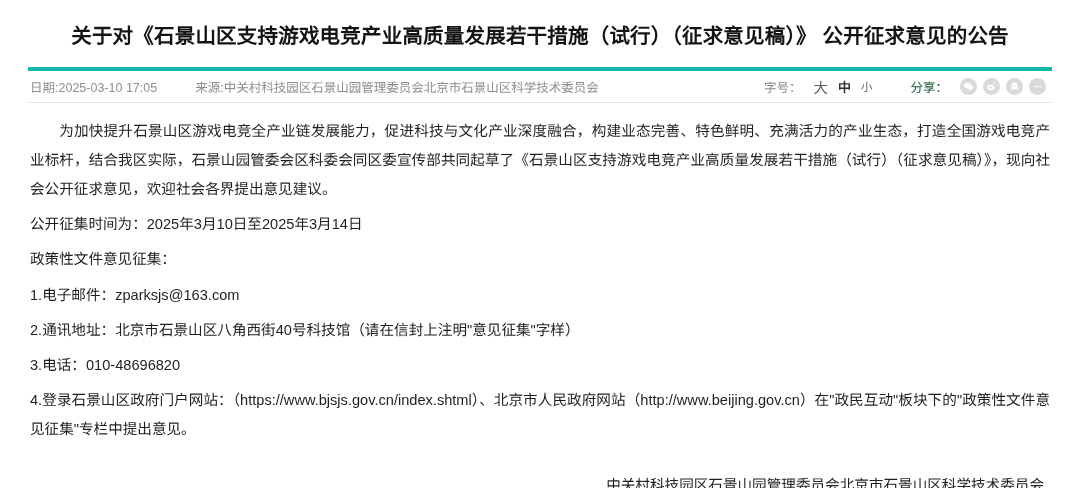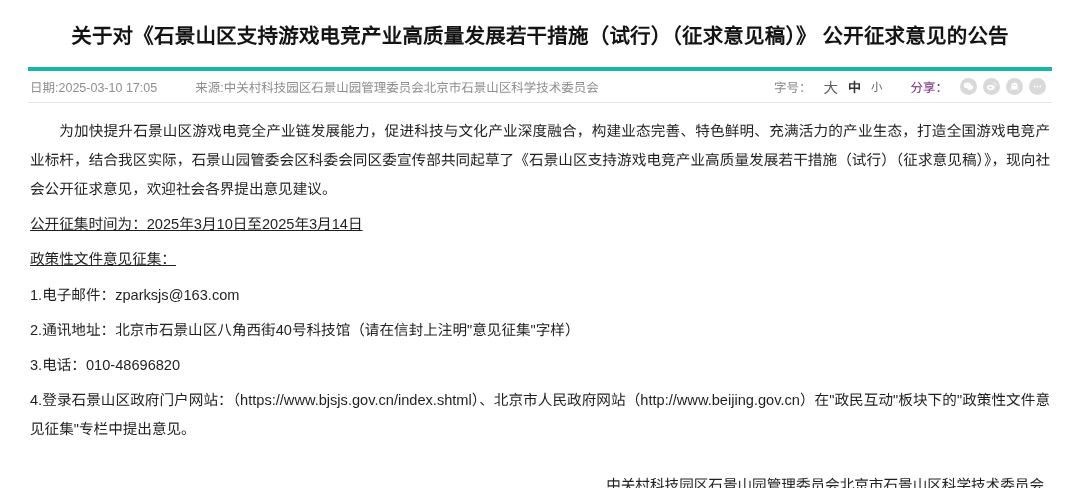--- a/index.html
+++ b/index.html
@@ -58,21 +58,21 @@
     white-space: nowrap;
   }
   .fontsize-label { color: #8a8a8a; margin-right: 2px; }
   .fs-opt {
     color: #5f5f5f;
     cursor: pointer;
   }
   .fs-opt.big { font-size: 14.5px; }
   .fs-opt.mid { font-size: 13px; font-weight: bold; color: #333; }
   .fs-opt.small { font-size: 11.5px; }
-  .share-label { color: #701a75; margin-left: 18px; margin-right: 2px; }
+  .share-label { color: #14532d; margin-left: 28px; margin-right: 2px; }
   .share-icons { display: flex; align-items: center; gap: 6px; }
   .share-dot {
     width: 17px;
     height: 17px;
     border-radius: 50%;
     background: #d9d9d9;
     display: inline-flex;
     align-items: center;
     justify-content: center;
     color: #ffffff;
@@ -91,21 +91,20 @@
   .content p {
     margin: 0 0 6px 0;
   }
   .p-indent {
     text-indent: 2em;
     text-align: justify;
     margin-bottom: 8px;
   }
   .p-plain {
     margin-bottom: 2px;
-    text-decoration: underline;
   }
   .p-item {
     margin-bottom: 2px;
   }
   .p-item-wrap {
     margin-bottom: 2px;
     text-align: justify;
   }
   .signature {
     margin-top: 26px;

